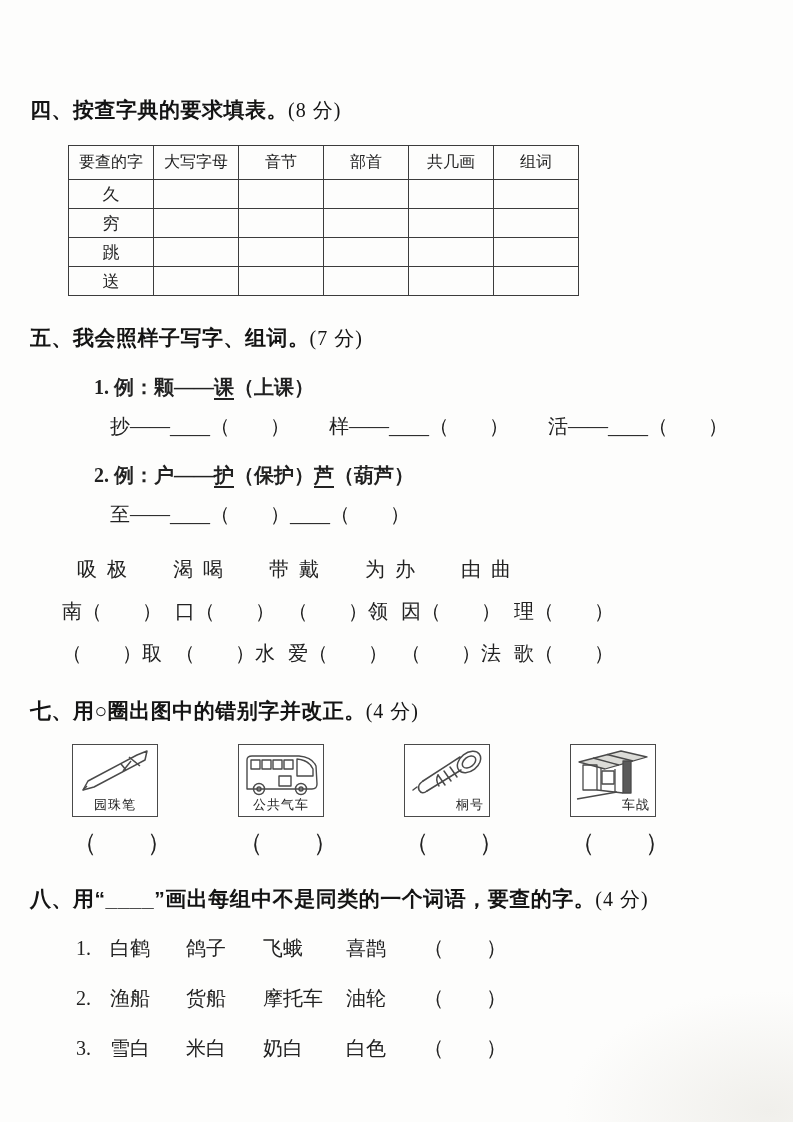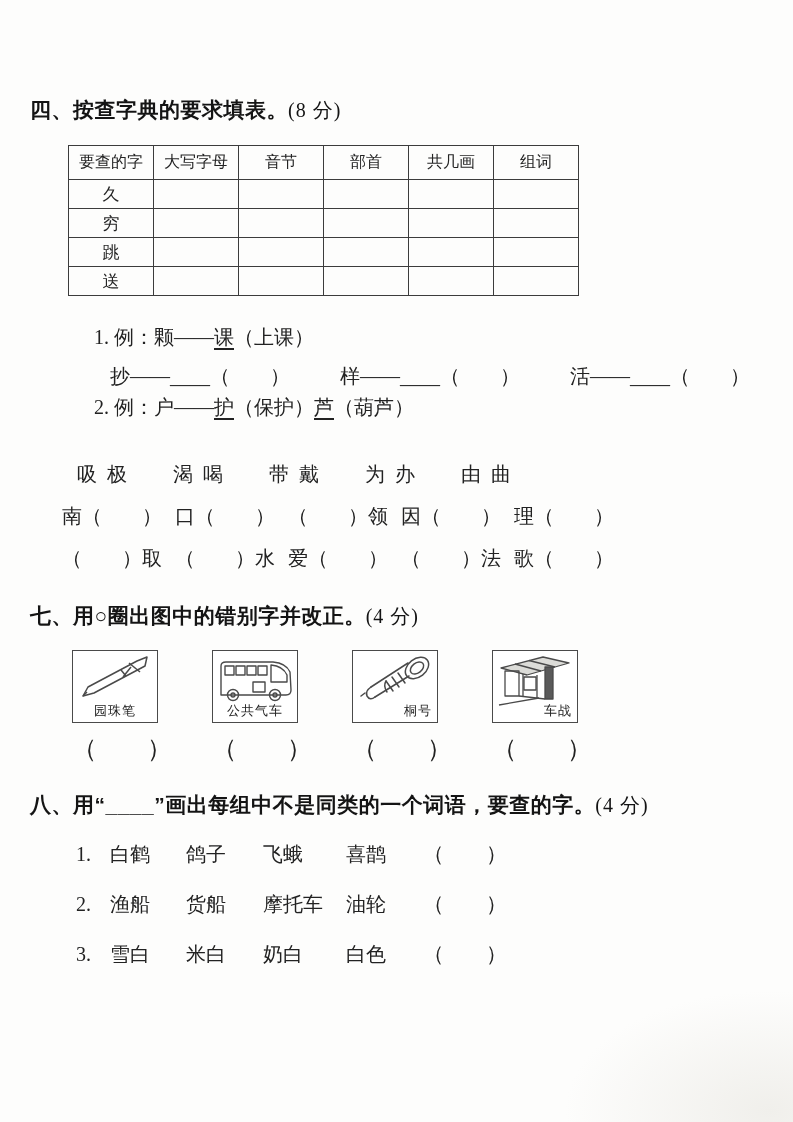--- a/index.html
+++ b/index.html
@@ -17,29 +17,29 @@
     margin:0;font-family:"Liberation Sans","DejaVu Sans",sans-serif;
     font-weight:700;font-size:21px;color:#141414;letter-spacing:.5px;line-height:1.3;
   }
   .sec-head .score{font-family:"Liberation Serif","DejaVu Serif",serif;font-weight:400;font-size:20px;letter-spacing:1px;}
   
   .dict-table{border-collapse:collapse;margin:22px 0 0 38px;background:transparent;}
   .dict-table th,.dict-table td{border:1px solid #3c3c3c;padding:0;}
   .dict-table th{width:84px;height:33px;font-weight:400;font-size:16px;color:#242424;text-align:center;}
   .dict-table td{height:28px;font-size:17px;text-align:center;color:#242424;}
   
-  .s5-ex{margin:4px 0 0 64px;font-size:20px;color:#222;}
+  .s5-ex{margin:22px 0 0 64px;font-size:20px;color:#222;font-weight:bold;}
   .s5-ex .ul{text-decoration:underline;text-underline-offset:4px;}
-  .s5-row{display:flex;gap:50px;margin:12px 0 0 80px;font-size:20px;color:#222;white-space:nowrap;}
+  .s5-row{display:flex;gap:39px;margin:12px 0 0 80px;font-size:20px;color:#222;white-space:nowrap;}
   
   .s6-pairs{display:flex;gap:46px;margin:22px 0 0 47px;font-size:20px;color:#222;}
   .s6-pairs .pair{display:flex;gap:10px;}
   .s6-line{display:flex;gap:13px;margin:15px 0 0 32px;font-size:20px;color:#222;white-space:nowrap;}
   
-  .s7-items{display:flex;gap:54px;margin:20px 0 0 42px;}
+  .s7-items{display:flex;gap:80px;margin:20px 0 0 42px;}
   .s7-item{width:86px;text-align:center;}
   .s7-box{position:relative;width:86px;height:73px;border:1.5px solid #4a4a4a;box-sizing:border-box;background:#fff;}
   .s7-box svg{position:absolute;left:0;top:0;}
   .s7-label{position:absolute;left:0;right:0;bottom:2px;font-size:13px;color:#242424;letter-spacing:1px;}
   .s7-item:nth-child(3) .s7-label,.s7-item:nth-child(4) .s7-label{text-align:right;padding-right:5px;}
   .s7-paren{margin-top:9px;font-size:25px;color:#222;}
   
   .s8-rows{margin:22px 0 0 46px;}
   .s8-row{display:grid;grid-template-columns:34px 76px 77px 83px 77px auto;align-items:baseline;font-size:20px;color:#222;margin-bottom:22px;}
   .s8-row .paren{font-size:21px;}
@@ -94,28 +94,30 @@
             <td></td>
             <td></td>
             <td></td>
             <td></td>
         </tr>
       </tbody>
     </table>
   </section>
 
   <section class="mt28">
+    <h2 class="sec-head"><span>五、</span><span>我会照样子写字、组词。</span><span class="score">(7 分)</span></h2>
     <div class="s5-ex"><span>1. 例：颗——</span><span class="ul">课</span><span>（上课）</span></div>
     <div class="s5-row">
       <span>抄——____（　　）</span>
       <span>样——____（　　）</span>
       <span>活——____（　　）</span>
     </div>
     <div class="s5-ex"><span>2. 例：户——</span><span class="ul">护</span><span>（保护）</span><span class="ul">芦</span><span>（葫芦）</span></div>
     <div class="s5-row">
+      <span>至——____（　　）____（　　）</span>
     </div>
   </section>
 
   <section class="mt28">
     <div class="s6-pairs">
       <span class="pair">
           <span>吸</span>
           <span>极</span>
         </span>
       <span class="pair">

